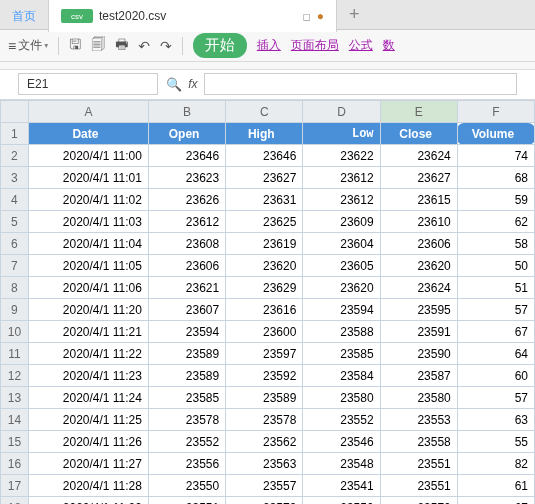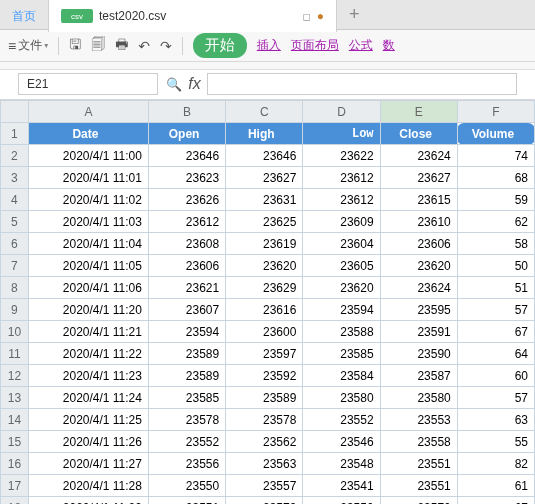--- a/index.html
+++ b/index.html
@@ -72,21 +72,21 @@
     width: 140px;
     height: 22px;
     border: 1px solid #ccc;
     display: flex;
     align-items: center;
     padding: 0 8px;
     background: #fff;
   }
   .fx-area { display:flex; align-items:center; gap:6px; flex:1; }
   .magnify { font-size: 13px; color:#777; }
-  .fx-label { font-style: italic; color:#555; font-size: 16px; }
+  .fx-label { font-style: italic; color:#555; font-size: 12px; }
   .fx-input {
     flex: 1; height: 22px; border: 1px solid #ccc; padding: 0 6px;
     font-size: 12px; outline: none; background:#fff;
   }
   .grid-wrap { position: relative; }
   table.grid {
     border-collapse: collapse;
     table-layout: fixed;
     width: 535px;
   }

